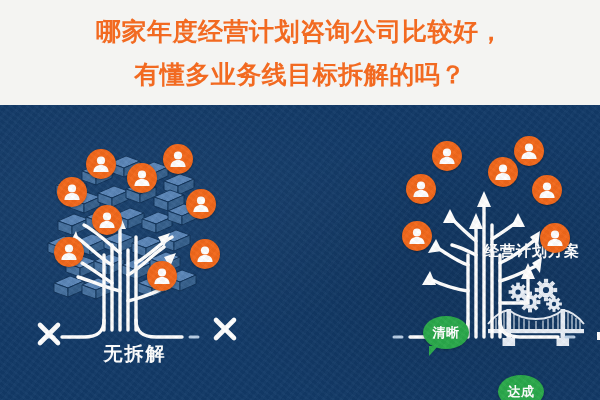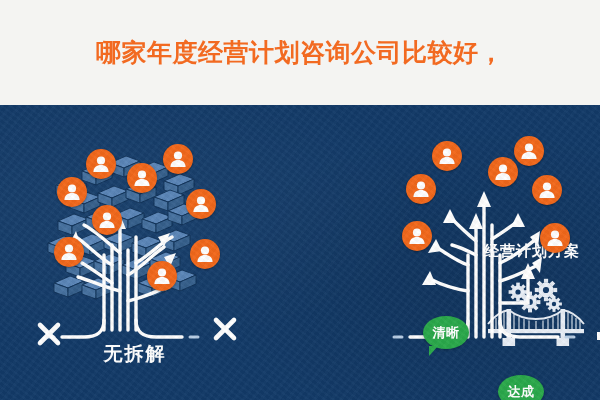--- a/index.html
+++ b/index.html
@@ -146,20 +146,21 @@
   
   #bridge-icon { position: absolute; left: 256px; top: 173px; }
 </style>
 </head>
 <body>
 
 <div id="poster">
 
   <div id="title-band">
     <div class="title-line">哪家年度经营计划咨询公司比较好，</div>
+    <div class="title-line">有懂多业务线目标拆解的吗？</div>
   </div>
 
   <div id="stage">
 
     <div class="panel" style="left:0;top:0;width:250px;height:295px;">
 
       <svg width="250" height="250" viewBox="0 0 250 250" style="position:absolute;left:0;top:0;">
         <defs>
           <g id="blk">
             <polygon points="0,4 14,0 22,3 8,7" fill="#7aa3cf"></polygon>

